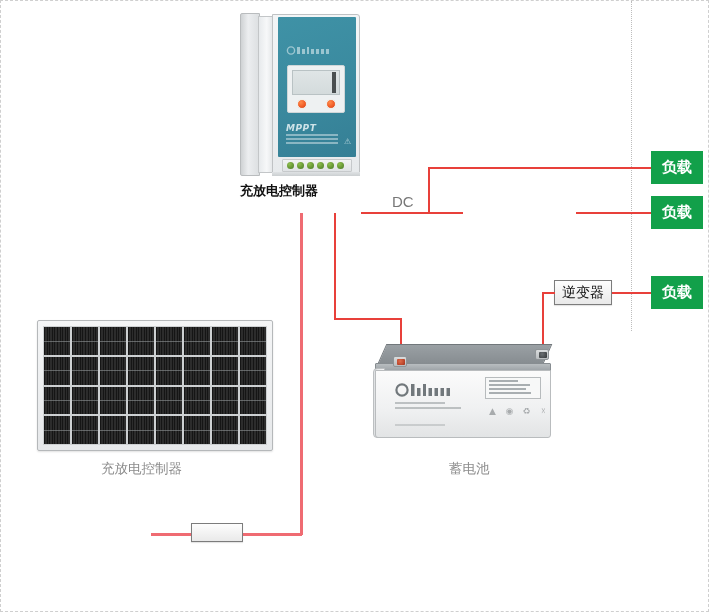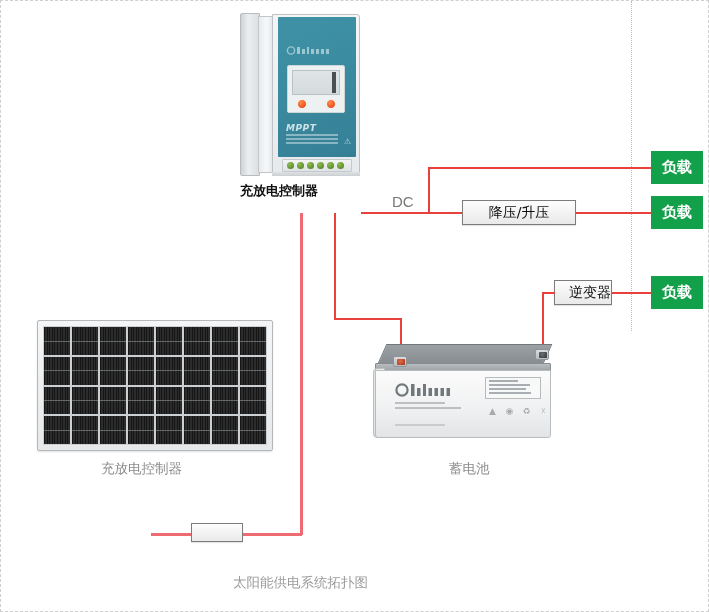--- a/index.html
+++ b/index.html
@@ -262,35 +262,32 @@
 
   <div class="lbl lbl-dc" style="left:391px;top:193px;">DC</div>
 
   <div class="wire h" style="left:360px;top:211px;width:102px;"></div>
 
   <div class="wire v" style="left:427px;top:166px;height:46px;"></div>
   <div class="wire h" style="left:427px;top:166px;width:223px;"></div>
 
   <div class="wire h" style="left:575px;top:211px;width:75px;"></div>
 
-  <div class="boxwhite" style="left:461px;top:199px;width:114px;height:25px;">
-    <span>降压/升压</span>
-  </div>
 
   <div class="boxgreen" style="left:650px;top:150px;width:52px;height:33px;">
     <span>负载</span>
   </div>
   <div class="boxgreen" style="left:650px;top:195px;width:52px;height:33px;">
     <span>负载</span>
   </div>
   <div class="boxgreen" style="left:650px;top:275px;width:52px;height:33px;">
     <span>负载</span>
   </div>
 
-  <div class="boxwhite" style="left:553px;top:279px;width:58px;height:25px;justify-content:flex-end;">
+  <div class="boxwhite" style="left:553px;top:279px;width:58px;height:25px;">
     <span>逆变器</span>
   </div>
   <div class="wire h" style="left:611px;top:291px;width:39px;"></div>
   <div class="wire h" style="left:541px;top:291px;width:13px;"></div>
   <div class="wire v" style="left:541px;top:291px;height:64px;"></div>
 
   <div class="wire v" style="left:333px;top:212px;height:106px;"></div>
   <div class="wire h" style="left:333px;top:317px;width:67px;"></div>
   <div class="wire v" style="left:399px;top:317px;height:40px;"></div>
 
@@ -374,15 +371,14 @@
     <div class="bat-icons">
       <span>▲</span>
       <span>◉</span>
       <span>♻</span>
       <span>☓</span>
     </div>
     <div class="bat-foot"></div>
   </div>
   <div class="lbl lbl-gray" style="left:448px;top:461px;">蓄电池</div>
 
-  <div class="caption" style="left:232px;top:573px;">太阳能供电系统拓扑图</div>
 
 </div>
 
 </body></html>

